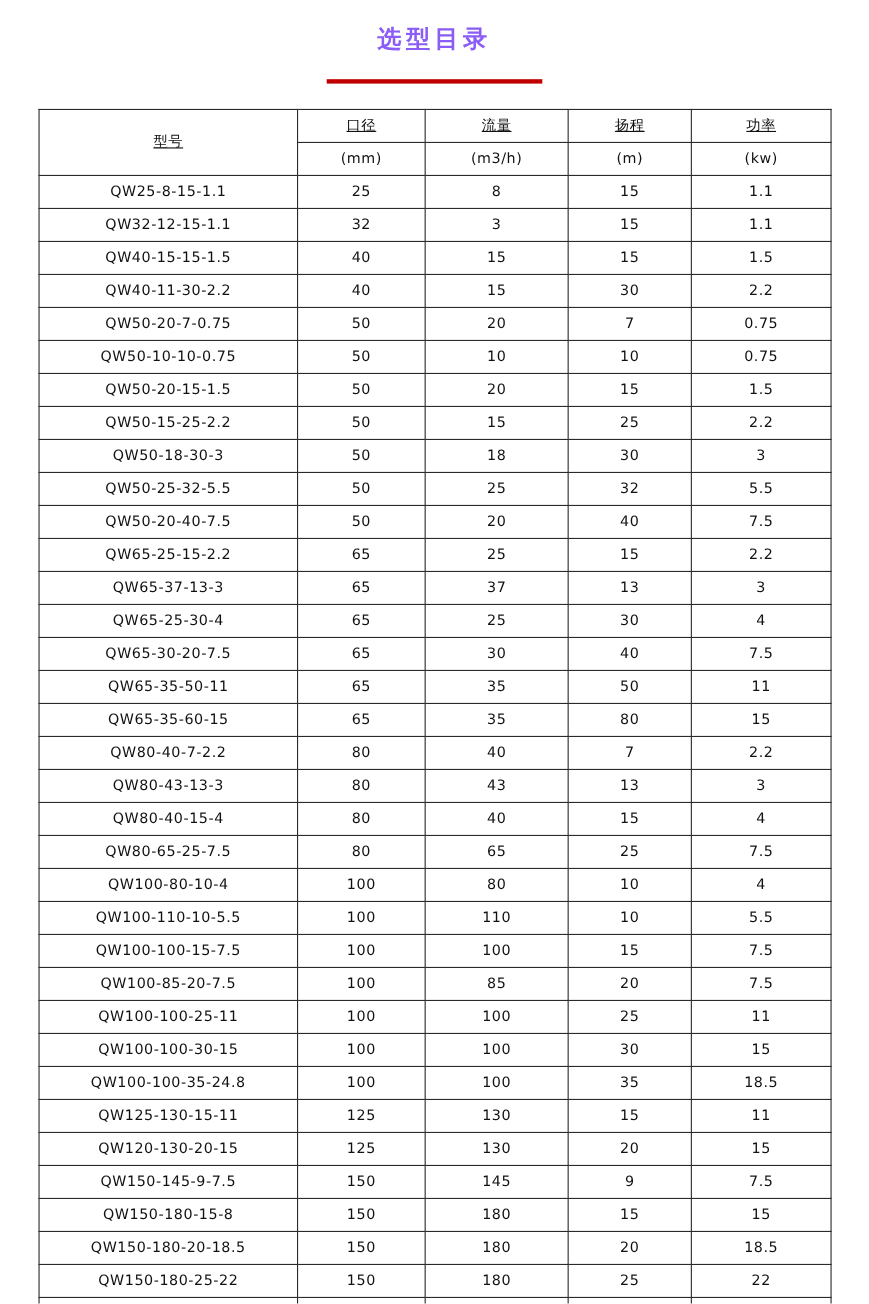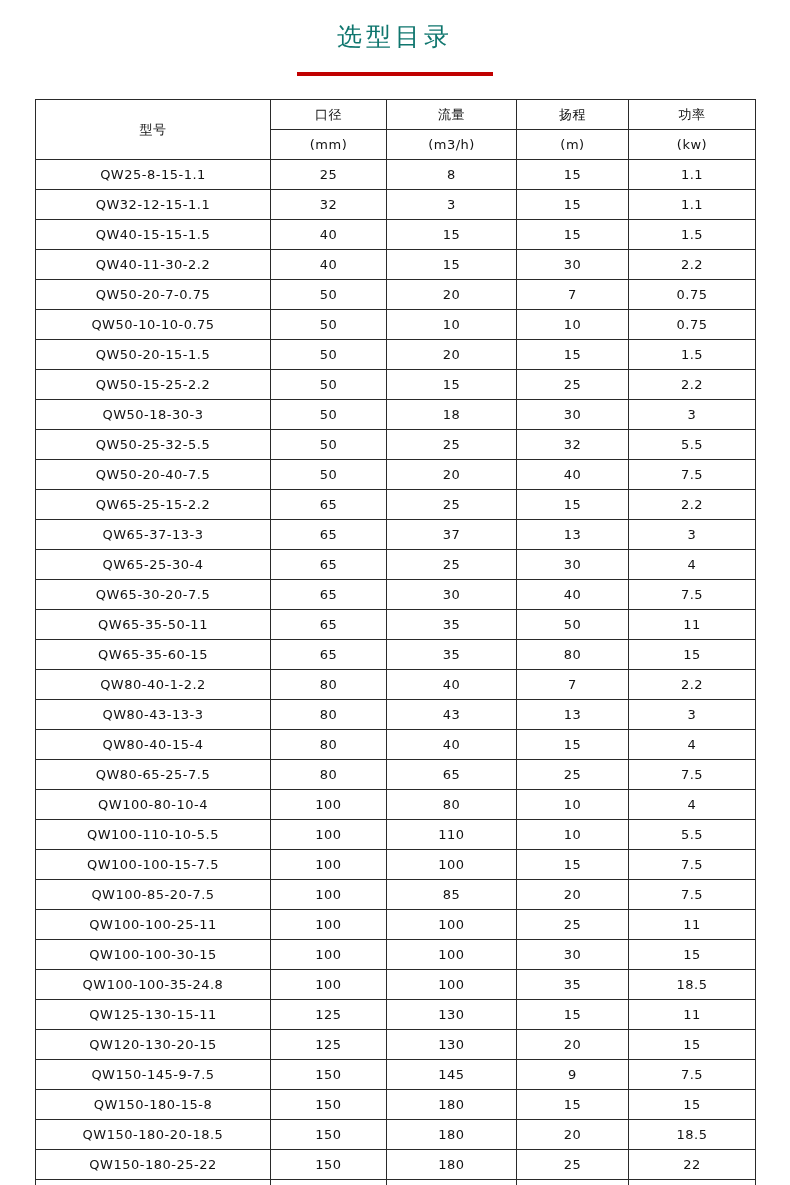--- a/index.html
+++ b/index.html
@@ -19,24 +19,24 @@
     height: 1185px;
     position: relative;
     box-sizing: border-box;
   }
   .title-block {
     text-align: center;
     padding-top: 14px;
   }
   .page-title {
     font-family: "DejaVu Sans", sans-serif;
-    font-size: 25px;
-    font-weight: normal;
+    font-size: 22px;
+    font-weight: bold;
     letter-spacing: 4px;
-    color: #0f766e;
+    color: #8b5cf6;
     margin: 0;
     line-height: 46px;
   }
   .title-rule {
     width: 196px;
     height: 4px;
     background: #c00000;
     margin: 12px auto 0 auto;
   }
   .table-wrap {
@@ -64,20 +64,21 @@
   table.spec .col-model { width: 235px; }
   table.spec .col-bore { width: 116px; }
   table.spec .col-flow { width: 130px; }
   table.spec .col-head { width: 112px; }
   table.spec .col-power { width: 127px; }
 
   .hdr-name {
     height: 36px;
     line-height: 36px;
     font-size: 14px;
+    text-decoration: underline;
   }
   .hdr-unit {
     height: 29px;
     line-height: 29px;
     font-size: 13px;
   }
   .hdr-model-cell {
     font-size: 14px;
   }
 </style>
@@ -229,21 +230,21 @@
             <td>11</td>
           </tr>
           <tr>
             <td>QW65-35-60-15</td>
             <td>65</td>
             <td>35</td>
             <td>80</td>
             <td>15</td>
           </tr>
           <tr>
-            <td>QW80-40-1-2.2</td>
+            <td>QW80-40-7-2.2</td>
             <td>80</td>
             <td>40</td>
             <td>7</td>
             <td>2.2</td>
           </tr>
           <tr>
             <td>QW80-43-13-3</td>
             <td>80</td>
             <td>43</td>
             <td>13</td>

